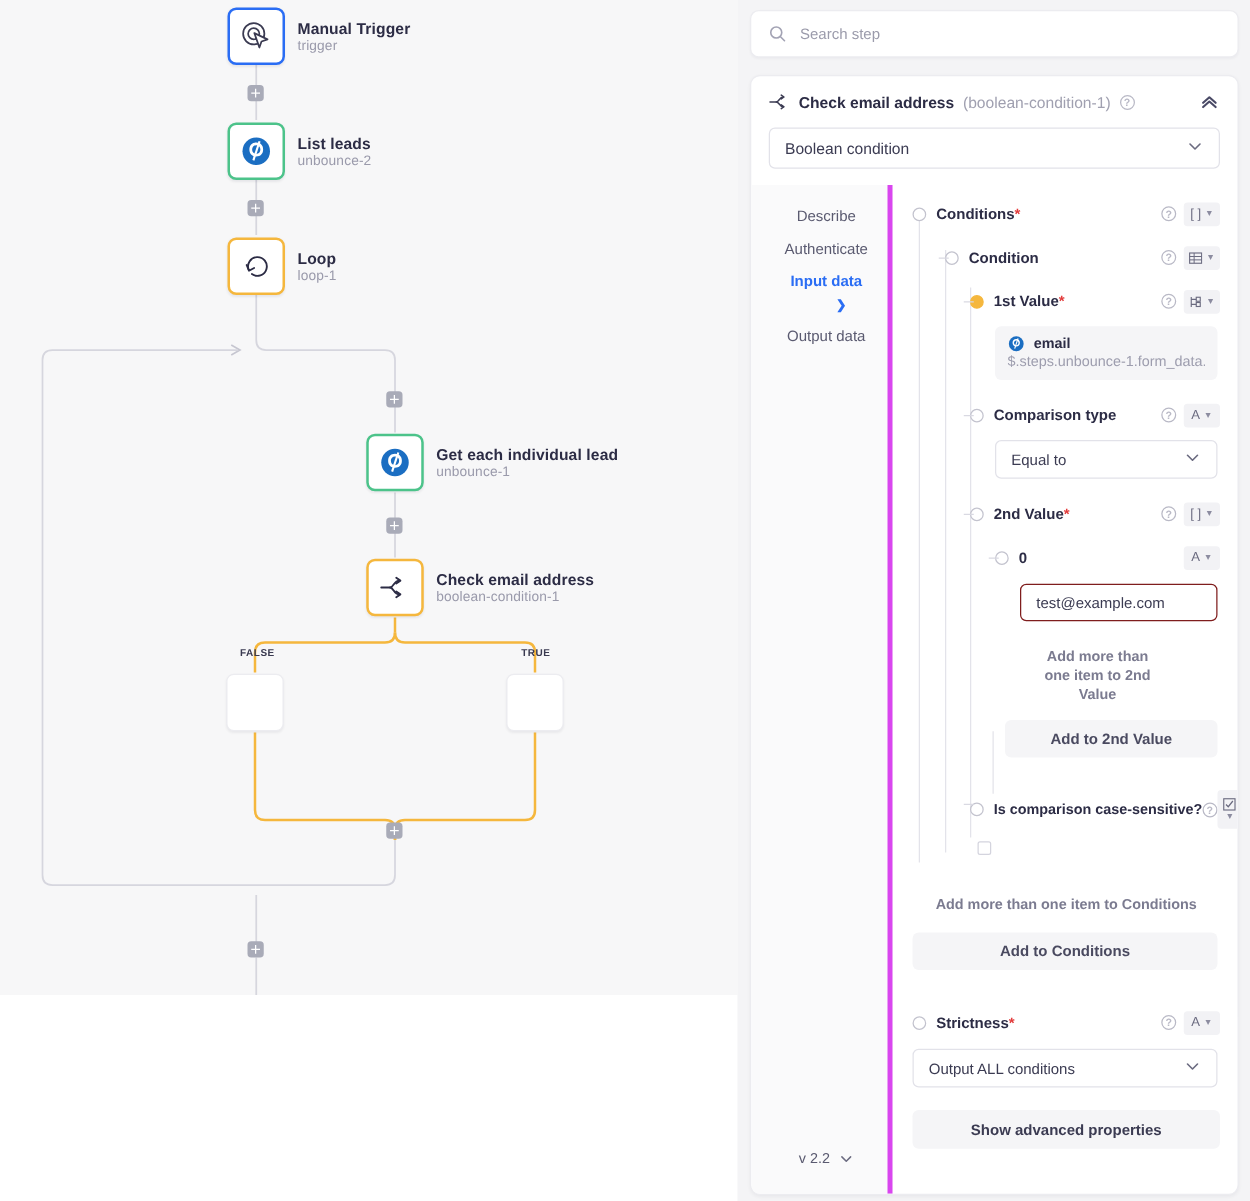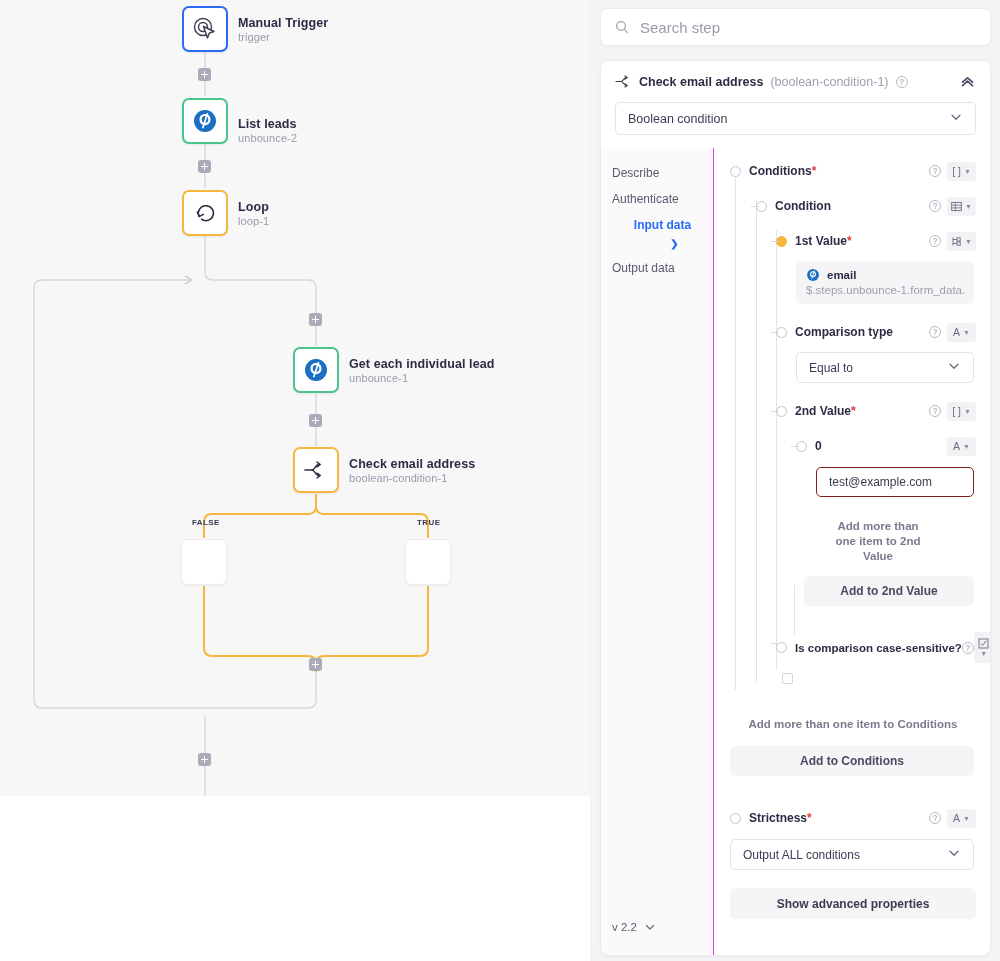--- a/index.html
+++ b/index.html
@@ -87,21 +87,21 @@
   }
   #search-bar {
     height: 38px;
     background: #ffffff;
     border: 1px solid #ececf0;
     border-radius: 7px;
     display: flex; align-items: center;
     padding: 0 14px; gap: 11px;
     box-shadow: 0 1px 2px rgba(20,20,40,.04);
   }
-  #search-input-text { font-size: 15px; color: #9b9bab; }
+  #search-input-text { font-size: 12px; color: #9b9bab; }
 
   #step-card {
     margin-top: 14px;
     height: 896px;
     background: #ffffff;
     border: 1px solid #ececf0;
     border-radius: 8px;
     box-shadow: 0 1px 3px rgba(20,20,40,.05);
     display: flex; flex-direction: column;
     overflow: hidden;
@@ -127,24 +127,25 @@
     padding: 0 12px;
     font-size: 12.5px; color: #3b3b52;
   }
   #type-select .chev { margin-left: auto; }
 
   #card-body { display: flex; flex: 1; min-height: 0; margin-top: 13px; }
 
   #side-nav {
     width: 113px; flex: none;
     background: #fafafb;
-    border-right: 1px solid #d946ef;
+    border-right: 4px solid #d946ef;
     padding: 12px 0 0 11px;
     display: flex; flex-direction: column;
     position: relative;
+    align-items: center;
   }
   .nav-item {
     font-size: 12px; color: #5a5a70;
     padding: 6px 0; cursor: pointer;
     display: flex; align-items: center; gap: 6px;
   }
   .nav-item.active { color: #2a6df4; font-weight: bold; flex-direction: column; }
   .nav-item .arrow { font-size: 10px; margin-left: 24px; }
   #version-row {
     margin-top: auto; margin-bottom: 22px;
@@ -279,21 +280,21 @@
           <path d="M11.5,10.5 L22,15.5 L17.2,17.2 L15.5,22 Z" fill="#ffffff" stroke="#3b3b52" stroke-width="1.4" stroke-linejoin="round"></path>
         </svg>
       </div>
       <div class="node-labels">
         <div class="node-title">Manual Trigger</div>
         <div class="node-sub">trigger</div>
       </div>
     </div>
     <div class="plus-btn" style="left:198px; top:68px;"></div>
 
-    <div class="node" style="left:182px; top:98px;align-items:flex-end;">
+    <div class="node" style="left:182px; top:98px;">
       <div class="node-box green">
         <svg width="26" height="26" viewBox="0 0 26 26">
           <circle cx="13" cy="13" r="11" fill="#1b6ec2"></circle>
           <path d="M13,6 C9.6,6 7.5,8.2 7.5,11.6 C7.5,15 9.6,17.2 13,17.2 C16.4,17.2 18.5,15 18.5,11.6 C18.5,8.2 16.4,6 13,6 Z M13,8.1 C15,8.1 16.3,9.5 16.3,11.6 C16.3,13.7 15,15.1 13,15.1 C11,15.1 9.7,13.7 9.7,11.6 C9.7,9.5 11,8.1 13,8.1 Z" fill="#ffffff"></path>
           <rect x="12.2" y="4.6" width="1.7" height="16" fill="#ffffff" transform="rotate(18 13 13)"></rect>
         </svg>
       </div>
       <div class="node-labels">
         <div class="node-title">List leads</div>
         <div class="node-sub">unbounce-2</div>

